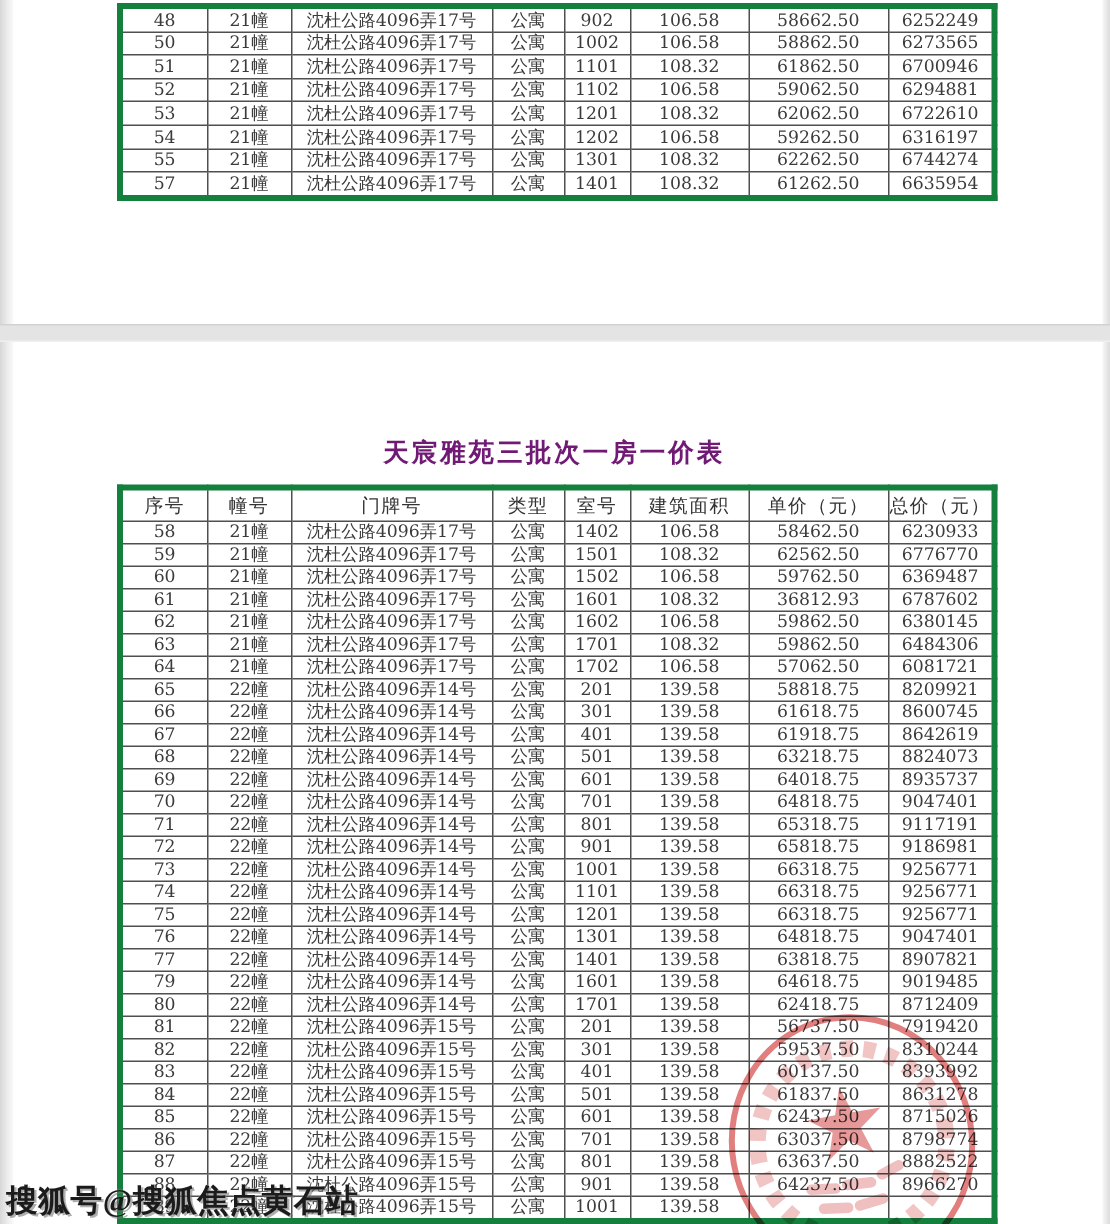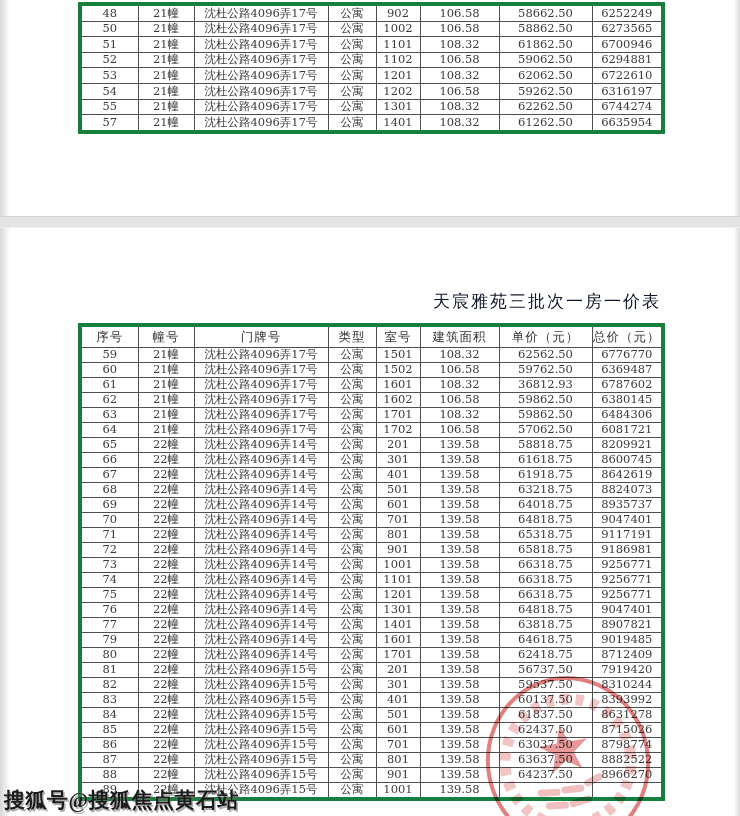--- a/index.html
+++ b/index.html
@@ -16,22 +16,22 @@
   table.price{border-collapse:collapse;table-layout:fixed;position:absolute;left:78px;width:583px;
     color:#3b3b3b;background:#fff;border:4px solid #15803d;}
   #table-upper{top:2px;}
   #table-lower{top:323px;}
   table.price td,table.price th{
     border:1px solid #4f4f4f;text-align:center;vertical-align:middle;padding:0;
     overflow:hidden;white-space:nowrap;font-size:11.5px;font-weight:400;line-height:1;}
   #table-upper td{height:14.6px;}
   #table-lower td{height:14px;}
   #table-lower th{height:20px;font-size:12.5px;letter-spacing:1px;color:#333;margin-top:43px;}
-  .doc-title{position:absolute;left:78px;top:290px;width:583px;text-align:right;
-    font-size:17px;font-weight:400;letter-spacing:2px;color:#0f172a;}
+  .doc-title{position:absolute;left:78px;top:290px;width:583px;text-align:center;
+    font-size:17px;font-weight:700;letter-spacing:2px;color:#701a75;}
   .watermark{position:absolute;left:4px;top:786px;z-index:30;
     font-family:Liberation Serif, serif;
     font-size:21px;font-weight:800;color:#1b1b1b;letter-spacing:0.5px;
     text-shadow:1.5px 1.5px 0 rgba(110,110,110,0.55),0 0 1px rgba(255,255,255,0.6);}
   .stamp{position:absolute;left:478px;top:676px;z-index:20;mix-blend-mode:multiply;opacity:0.72;}
 </style>
 </head>
 <body>
 
 <div class="page-edge-left"></div>
@@ -152,20 +152,30 @@
         <th>幢号</th>
         <th>门牌号</th>
         <th>类型</th>
         <th>室号</th>
         <th>建筑面积</th>
         <th>单价（元）</th>
         <th>总价（元）</th>
       </tr>
     </thead>
   <tbody>
+      <tr>
+        <td>58</td>
+        <td>21幢</td>
+        <td>沈杜公路4096弄17号</td>
+        <td>公寓</td>
+        <td>1402</td>
+        <td>106.58</td>
+        <td>58462.50</td>
+        <td>6230933</td>
+      </tr>
       <tr>
         <td>59</td>
         <td>21幢</td>
         <td>沈杜公路4096弄17号</td>
         <td>公寓</td>
         <td>1501</td>
         <td>108.32</td>
         <td>62562.50</td>
         <td>6776770</td>
       </tr>

